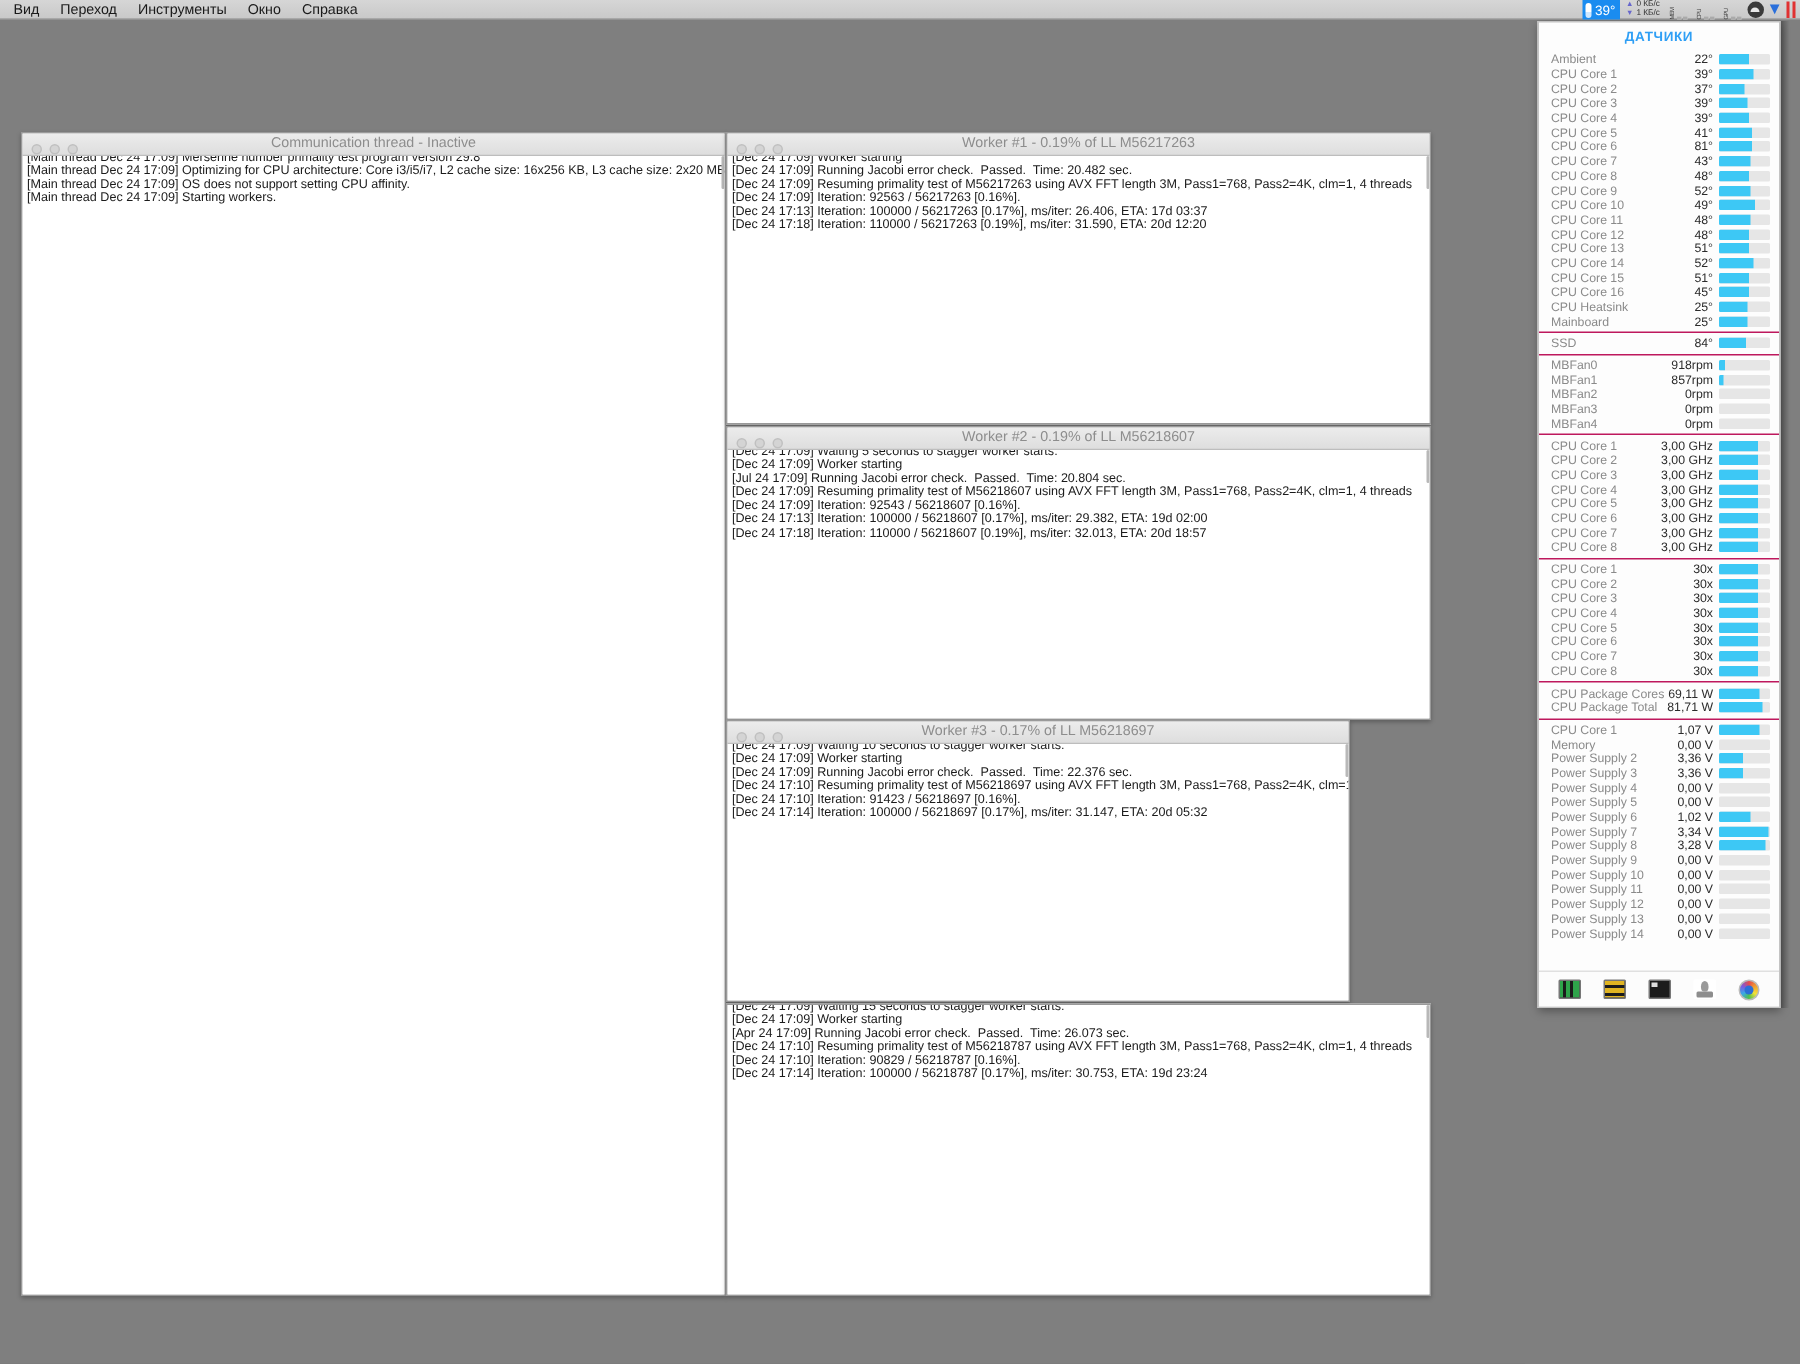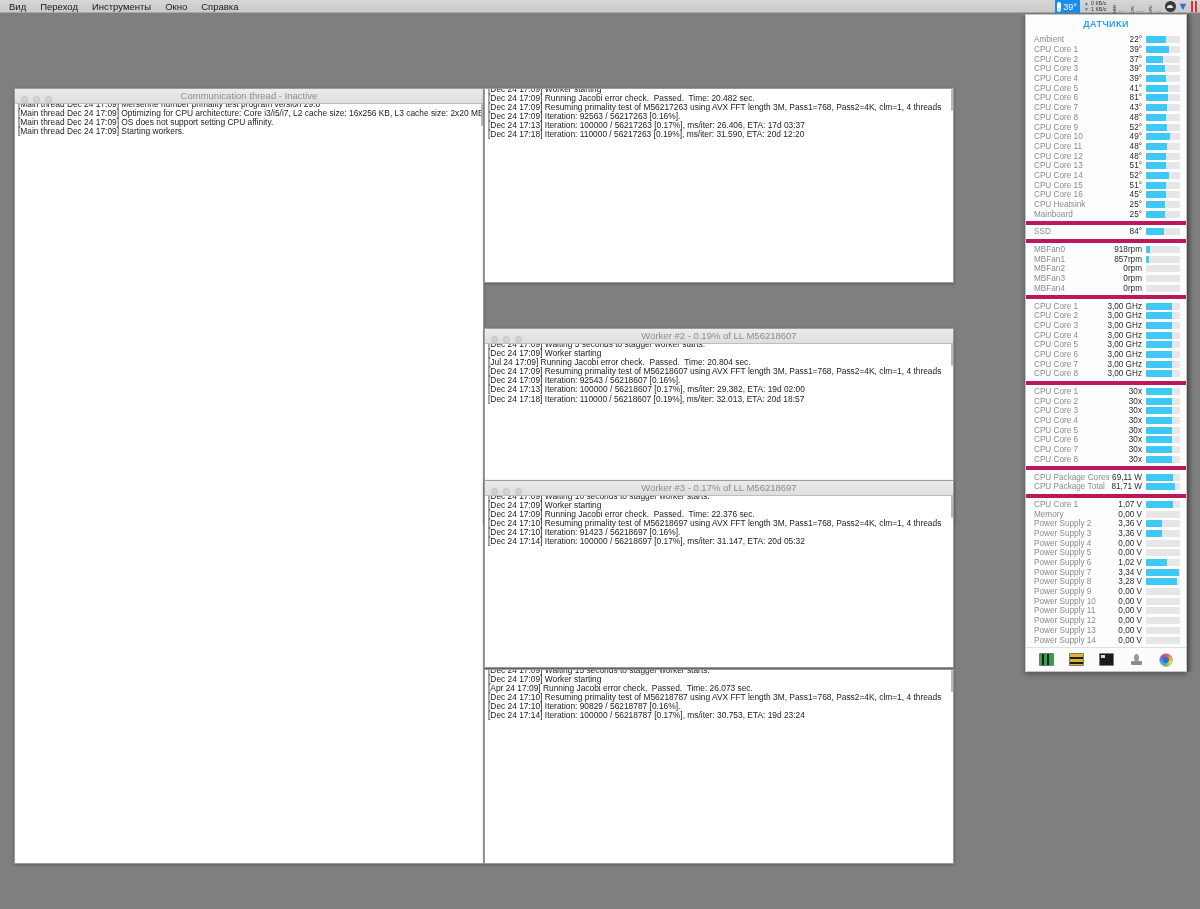--- a/index.html
+++ b/index.html
@@ -122,22 +122,22 @@
     background:transparent;
   }
   .scrollbar-v i {
     position:absolute; right:0.5px; top:0; width:2px; height:22px;
     background:#b8b8b8; border-radius:1px; display:block;
   }
 
   
   #win-comm   { left: 14px;  top: 88px;  width: 470px; height: 776px; }
   #win-w1     { left: 484px; top: 88px;  width: 470px; height: 195px; }
-  #win-w2     { left: 484px; top: 284px; width: 470px; height: 196px; margin-top: 44px; }
-  #win-w3     { left: 484px; top: 480px; width: 470px; height: 188px; }
+  #win-w2     { left: 484px; top: 284px; width: 470px; height: 196px; }
+  #win-w3     { left: 484px; top: 480px; width: 416px; height: 188px; }
   #win-w4     { left: 484px; top: 669px; width: 470px; height: 195px; }
 
   
   #sensor-panel {
     position: absolute;
     left: 1025px; top: 14px;
     width: 162px; height: 658px;
     background: #fdfdfd;
     border: 1px solid #c4c4c4;
     box-shadow: 0 2px 6px rgba(0,0,0,0.35);
@@ -154,21 +154,21 @@
     text-align: center;
     font-size: 9px;
     font-weight: bold;
     color: #2f9ff5;
     letter-spacing: 0.4px;
     padding: 4px 0 4px 0;
     flex: 0 0 auto;
   }
   .sensor-scroll { flex:1 1 auto; overflow:hidden; }
   .sensor-group { padding: 2px 0 2px 0; }
-  .sensor-group + .sensor-group { border-top: 4px solid #be185d; }
+  .sensor-group + .sensor-group { border-top: 1px solid #be185d; }
   .sensor-row {
     display: flex; align-items: center;
     height: 9.7px;
     padding: 0 6px 0 8px;
     font-size: 8.2px;
     color: #8a8a8a;
   }
   .sensor-name { flex: 1 1 auto; white-space: nowrap; }
   .sensor-val {
     color: #2b2b2b; font-size: 8.2px;
@@ -302,20 +302,28 @@
         <div class="logline">[Main thread Dec 24 17:09] OS does not support setting CPU affinity.</div>
         <div class="logline">[Main thread Dec 24 17:09] Starting workers.</div>
       </div>
       <div class="scrollbar-v">
           <i></i>
         </div>
     </div>
   </div>
 
   <div class="window" id="win-w1">
+    <div class="titlebar">
+      <div class="traffic">
+        <span class="tl"></span>
+        <span class="tl"></span>
+        <span class="tl"></span>
+      </div>
+      <div class="title-text">Worker #1 - 0.19% of LL M56217263</div>
+    </div>
     <div class="logbody">
       <div class="log-inner">
         <div class="logline clipped">[Dec 24 17:09] Worker starting</div>
         <div class="logline">[Dec 24 17:09] Running Jacobi error check.  Passed.  Time: 20.482 sec.</div>
         <div class="logline">[Dec 24 17:09] Resuming primality test of M56217263 using AVX FFT length 3M, Pass1=768, Pass2=4K, clm=1, 4 threads</div>
         <div class="logline">[Dec 24 17:09] Iteration: 92563 / 56217263 [0.16%].</div>
         <div class="logline">[Dec 24 17:13] Iteration: 100000 / 56217263 [0.17%], ms/iter: 26.406, ETA: 17d 03:37</div>
         <div class="logline">[Dec 24 17:18] Iteration: 110000 / 56217263 [0.19%], ms/iter: 31.590, ETA: 20d 12:20</div>
       </div>
       <div class="scrollbar-v">

